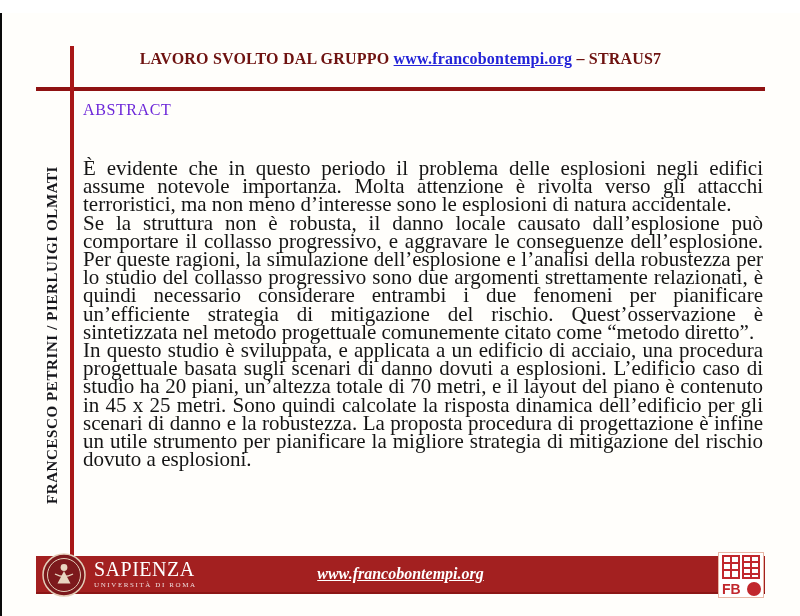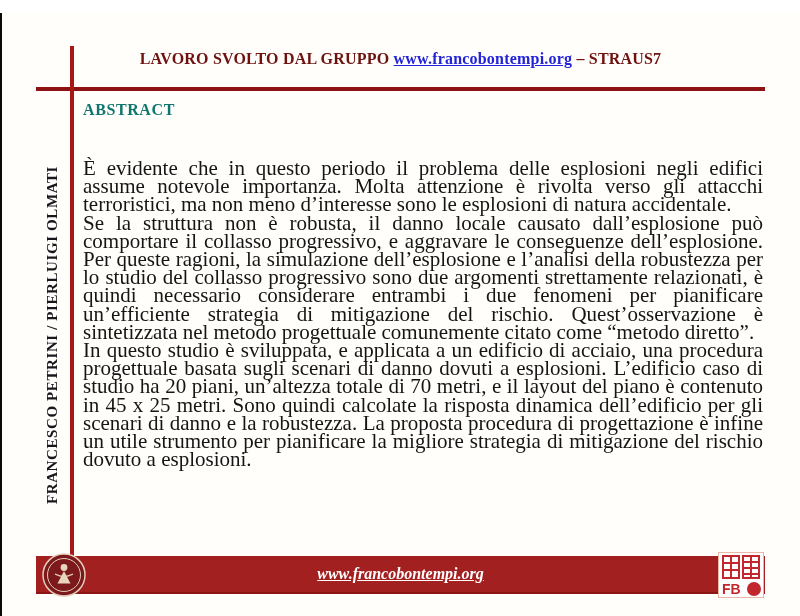--- a/index.html
+++ b/index.html
@@ -49,22 +49,22 @@
   }
   .header-line a {
     color: #2323d8;
     text-decoration: underline;
     cursor: pointer;
   }
   .abstract-title {
     position: absolute;
     left: 83px; top: 88px;
     font-size: 16px;
-    font-weight: bold;
-    color: #0f766e;
+    font-weight: normal;
+    color: #6d28d9;
     letter-spacing: 0.6px;
   }
   .authors {
     position: absolute;
     left: 52px; top: 322px;
     width: 0; height: 0;
   }
   .authors span {
     position: absolute;
     transform: translate(-50%, -50%) rotate(-90deg);
@@ -163,20 +163,24 @@
   <div class="footer-bar"></div>
 
   <svg class="seal" viewBox="0 0 44 44">
     <circle cx="22" cy="22" r="21" fill="#7c191c" stroke="#e3cdb8" stroke-width="1.5"></circle>
     <circle cx="22" cy="22" r="16.5" fill="none" stroke="#e3cdb8" stroke-width="1"></circle>
     <circle cx="22" cy="14.5" r="3.4" fill="#e8d5c0"></circle>
     <path d="M22 18 L15.5 30.5 H28.5 Z" fill="#e8d5c0"></path>
     <path d="M13 21 Q22 26 31 21" stroke="#e8d5c0" stroke-width="1.4" fill="none"></path>
   </svg>
 
+  <div class="brand-block">
+    <div class="brand-name">SAPIENZA</div>
+    <div class="brand-sub">UNIVERSITÀ DI ROMA</div>
+  </div>
 
   <div class="footer-link-wrap">
     <a>www.francobontempi.org</a>
   </div>
 
   <svg class="stamp" viewBox="0 0 46 46">
     <rect x="0.5" y="0.5" width="45" height="45" fill="#ffffff" stroke="#e8b7a6" stroke-width="1"></rect>
     <g stroke="#c1272d" stroke-width="2" fill="none">
       <rect x="5" y="4" width="16" height="22"></rect>
       <path d="M5 11 H21 M5 18 H21 M13 4 V26"></path>

